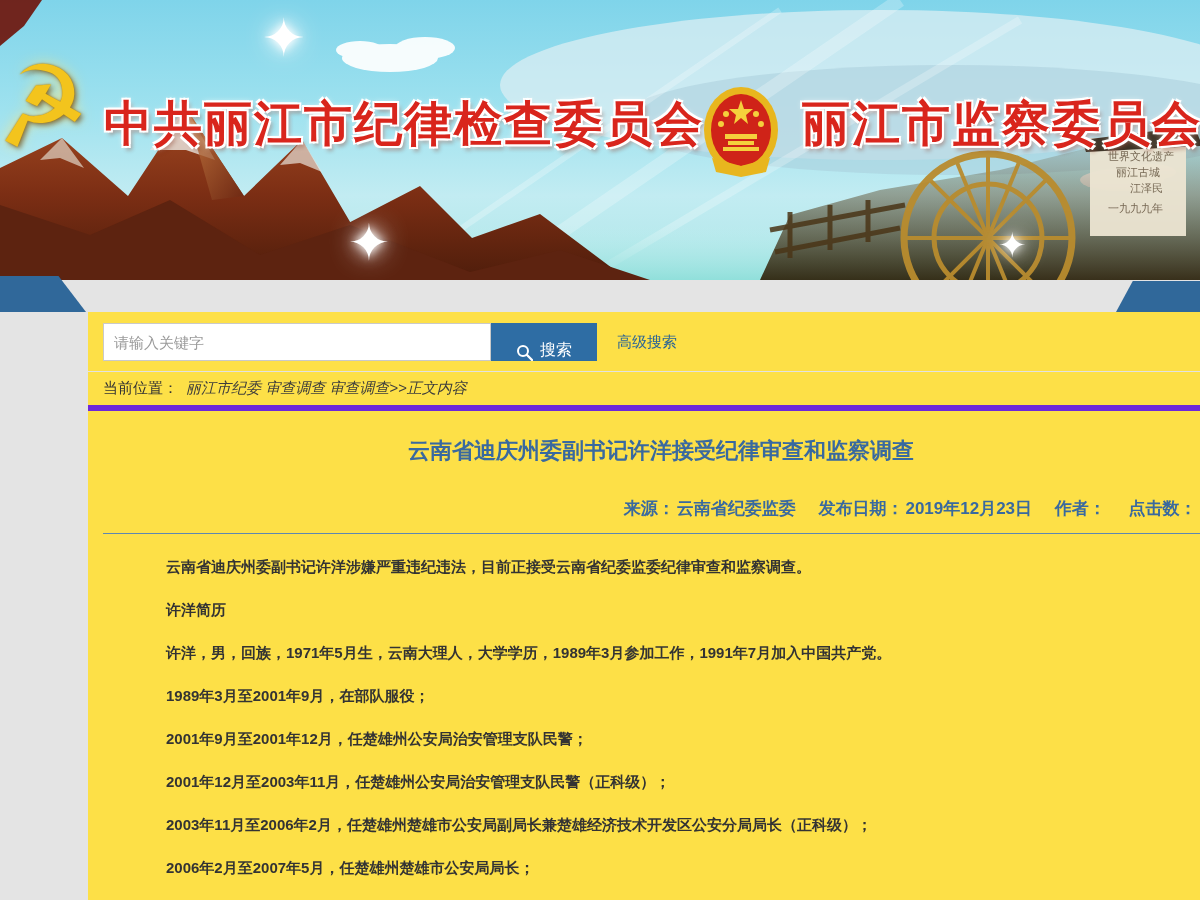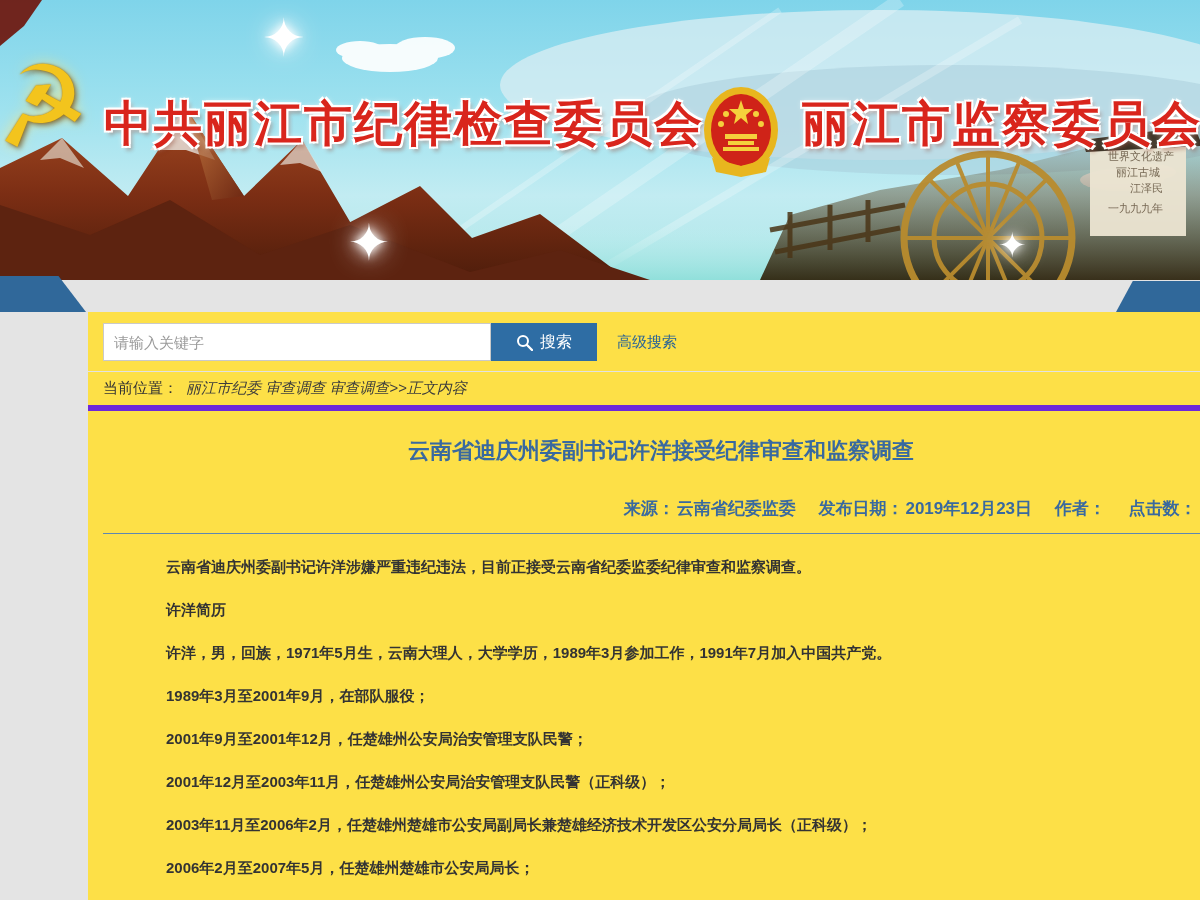--- a/index.html
+++ b/index.html
@@ -44,21 +44,21 @@
   
   .content { position:absolute; left:88px; top:312px; width:1146px; height:588px;
     background:#fde047; }
   .search-row { padding:11px 8px 10px 15px; border-bottom:1px solid #e2e2e2;
     display:flex; align-items:center; }
   .search-input { width:388px; height:38px; border:1px solid #c9c9c9; padding:0 10px;
     font-size:15px; color:#555; outline:none; background:#fff;
     font-family:"Liberation Sans","DejaVu Sans",sans-serif; }
   .search-input::placeholder { color:#9a9a9a; }
   .search-btn { height:38px; width:106px; background:#2e6da4; color:#fff; border:none;
-    font-size:16px; display:flex; align-items:center; justify-content:center; gap:7px;
+    font-size:16px; display:flex; align-items:flex-end; justify-content:center; gap:7px;
     cursor:pointer; font-family:inherit; }
   .adv-link { margin-left:20px; font-size:15px; color:#2a6496; text-decoration:none; cursor:pointer; }
   .crumb-row { height:39px; display:flex; align-items:center; padding:0 15px;
     font-size:15px; border-bottom:6px solid #6d28d9; }
   .crumb-label { color:#333; }
   .crumb-trail { color:#3c3c3c; font-style:italic; margin-left:8px; }
 
   .article { padding:0 15px; }
   .article-title { text-align:center; color:#39699f; font-weight:bold; font-size:22px;
     margin-top:25px; }

